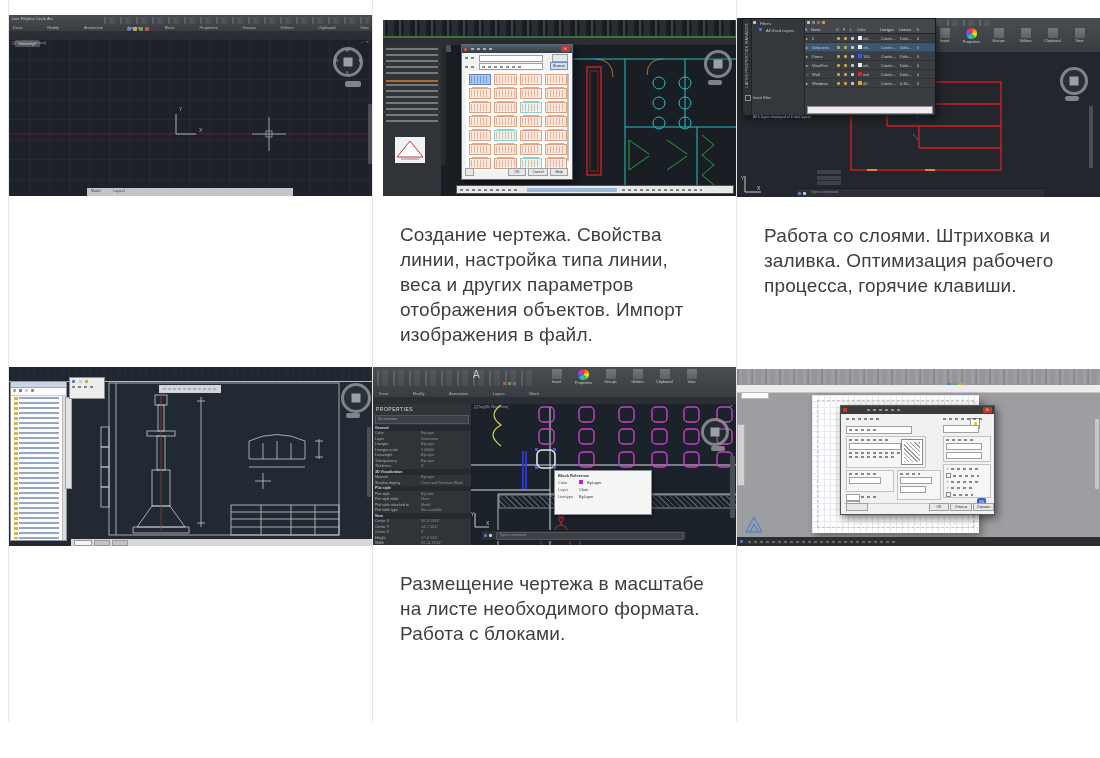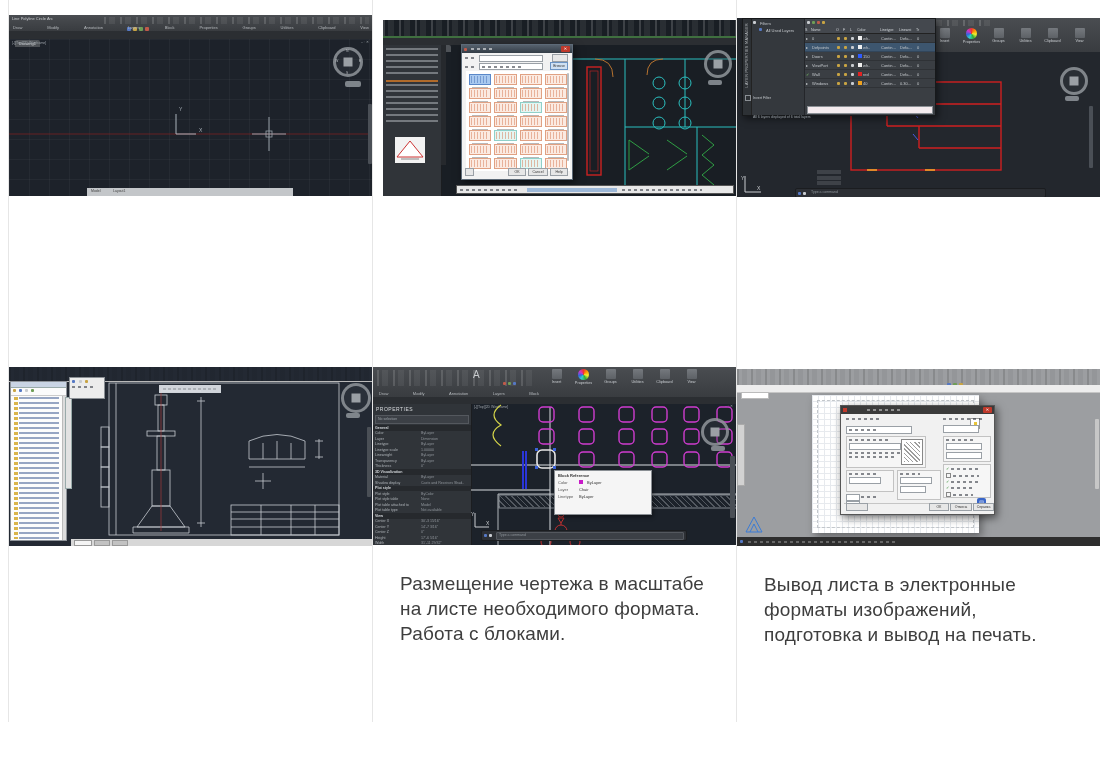--- a/index.html
+++ b/index.html
@@ -233,20 +233,21 @@
         <div class="abs btn" style="left:66px;bottom:3px;width:18px">Cancel</div>
         <div class="abs btn" style="left:88px;bottom:3px;width:16px">Help</div>
         <div class="abs btn" style="left:3px;bottom:3px;width:7px"></div>
       </div>
       <div class="abs" style="left:73px;top:165px;width:276px;height:7px;background:#e8e8e8;border:1px solid #555">
         <span class="fld" style="position:absolute;left:3px;top:2.5px;width:60px"></span>
         <span style="position:absolute;left:70px;top:1.5px;width:90px;height:4px;background:#9db8d8"></span>
         <span class="fld" style="position:absolute;left:165px;top:2.5px;width:80px"></span>
       </div>
     </div>
+    <div class="cap">Создание чертежа. Свойства линии, настройка типа линии, веса и других параметров отображения объектов. Импорт изображения в файл.</div>
   </div>
 
   <div class="card">
     <div class="thumb" style="margin-top:18px;height:179px;background:#23272d">
       <div class="abs rib" style="left:190px;top:0;width:175px;height:34px">
         <div class="abs ribtex" style="left:4px;top:2px;width:60px;height:6px"></div>
         <div class="abs" style="left:6px;top:10px;display:flex;gap:4px">
           <div class="bigbtn">
               <div class="bigico"></div>
               <span>Insert</span>
@@ -412,20 +413,21 @@
         <span class="ico b" style="width:3px;height:3px"></span>
           <span class="ico w" style="width:3px;height:3px"></span>
         <span class="mt2" style="margin-left:3px;color:#8f959b">Type a command</span>
       </div>
       <svg class="abs" width="24" height="24" viewBox="0 0 24 24" style="left:4px;top:154px">
         <path d="M4,20 V4 M4,20 H20" stroke="#c9ccd0" stroke-width="1"></path>
           <text x="0" y="8" fill="#c9ccd0" font-size="5">Y</text>
           <text x="16" y="18" fill="#c9ccd0" font-size="5">X</text>
       </svg>
     </div>
+    <div class="cap">Работа со слоями. Штриховка и заливка. Оптимизация рабочего процесса, горячие клавиши.</div>
   </div>
 
   <div class="card">
     <div class="thumb" style="margin-top:14px;height:179px;background:#232933">
       <div class="abs lrib lribtex" style="left:0;top:0;width:364px;height:14px"></div>
 
       <svg class="abs" width="302" height="158" viewBox="0 0 302 158" style="left:62px;top:14px">
         <g stroke="#c7ccd2" stroke-width="0.8" fill="none">
           <rect x="38" y="2" width="230" height="152"></rect>
           <path d="M45,2 V154"></path>
@@ -803,16 +805,15 @@
       </div>
       <svg class="abs" width="22" height="22" viewBox="0 0 22 22" style="left:6px;top:144px">
         <path d="M3,19 L11,4 L19,19 Z M7,19 L11,11 L15,19" fill="none" stroke="#3a7bd5" stroke-width="1"></path>
       </svg>
       <div class="abs scroll" style="right:2px;top:50px;width:4px;height:70px;background:#c7c7c7"></div>
       <div class="abs" style="left:0;top:168px;width:364px;height:9px;background:#2e2e2e;display:flex;align-items:center;padding:0 3px">
         <span class="ico b" style="width:3px;height:3px"></span>
         <span class="flw" style="width:150px;margin-left:3px;opacity:.5"></span>
       </div>
     </div>
-    <div class="cap">Вывод листа в электронные форматы изображений, подготовка и вывод на печать.</div>
   </div>
 
 </div>
 
 </body></html>

